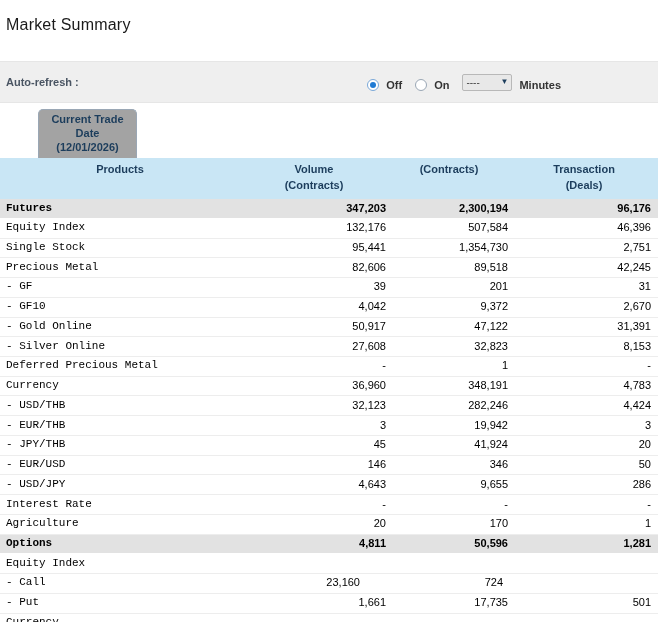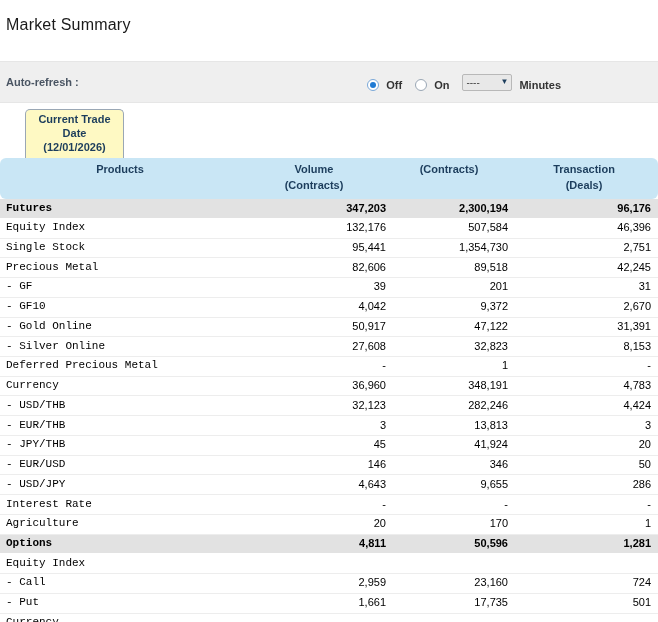--- a/index.html
+++ b/index.html
@@ -38,31 +38,31 @@
     display: inline-flex; align-items: center; justify-content: space-between;
     width: 50px; height: 17px; background: #e8e8e8;
     border: 1px solid #b8b8b8; border-radius: 2px;
     font-size: 10px; color: #444; padding: 0 3px; cursor: pointer;
   }
   .select .caret { color: #1c3d5c; font-size: 8px; line-height: 1; }
   .minutes-label { font-weight: bold; color: #333; }
 
   
   .tab {
-    position: relative; margin: 6px 0 0 25px; width: 99px; z-index: 2;
-    background: #fef9c3; border: 1px solid #9aa7b5; border-bottom: none;
+    position: relative; margin: 6px 0 0 38px; width: 99px; z-index: 2;
+    background: #a3a3a3; border: 1px solid #9aa7b5; border-bottom: none;
     border-radius: 5px 5px 0 0; text-align: center; padding: 3px 2px 4px 2px;
     font-size: 11px; font-weight: bold; color: #1c3d5c; line-height: 1.25;
     cursor: pointer;
   }
 
   
   .thead {
     display: flex; background: #c9e6f5; color: #1c3d5c;
-    font-size: 11px; font-weight: bold; border-radius: 6px;
+    font-size: 11px; font-weight: bold;
   }
   .thead .hcell { text-align: center; padding: 4px 0 5px 0; line-height: 1.45; }
   .col-products { width: 240px; }
   .col-volume   { width: 148px; }
   .col-oi       { width: 122px; }
   .col-deals    { width: 148px; }
   .thead sup { font-size: 8px; }
 
   .trow {
     display: flex; font-size: 11px; background: #fff;
@@ -187,21 +187,21 @@
       </div>
       <div class="trow">
         <div class="cell label">- USD/THB</div>
         <div class="cell num vol">32,123</div>
         <div class="cell num oi">282,246</div>
         <div class="cell num deals">4,424</div>
       </div>
       <div class="trow">
         <div class="cell label">- EUR/THB</div>
         <div class="cell num vol">3</div>
-        <div class="cell num oi">13,813</div>
+        <div class="cell num oi">19,942</div>
         <div class="cell num deals">3</div>
       </div>
       <div class="trow">
         <div class="cell label">- JPY/THB</div>
         <div class="cell num vol">45</div>
         <div class="cell num oi">41,924</div>
         <div class="cell num deals">20</div>
       </div>
       <div class="trow">
         <div class="cell label">- EUR/USD</div>
@@ -234,21 +234,20 @@
         <div class="cell num deals">1,281</div>
       </div>
       <div class="trow">
         <div class="cell label">Equity Index</div>
         <div class="cell num vol"></div>
         <div class="cell num oi"></div>
         <div class="cell num deals"></div>
       </div>
       <div class="trow">
         <div class="cell label">- Call</div>
-        <div class="cell num vol">2,959</div>
         <div class="cell num oi">23,160</div>
         <div class="cell num deals">724</div>
       </div>
       <div class="trow">
         <div class="cell label">- Put</div>
         <div class="cell num vol">1,661</div>
         <div class="cell num oi">17,735</div>
         <div class="cell num deals">501</div>
       </div>
       <div class="trow">

